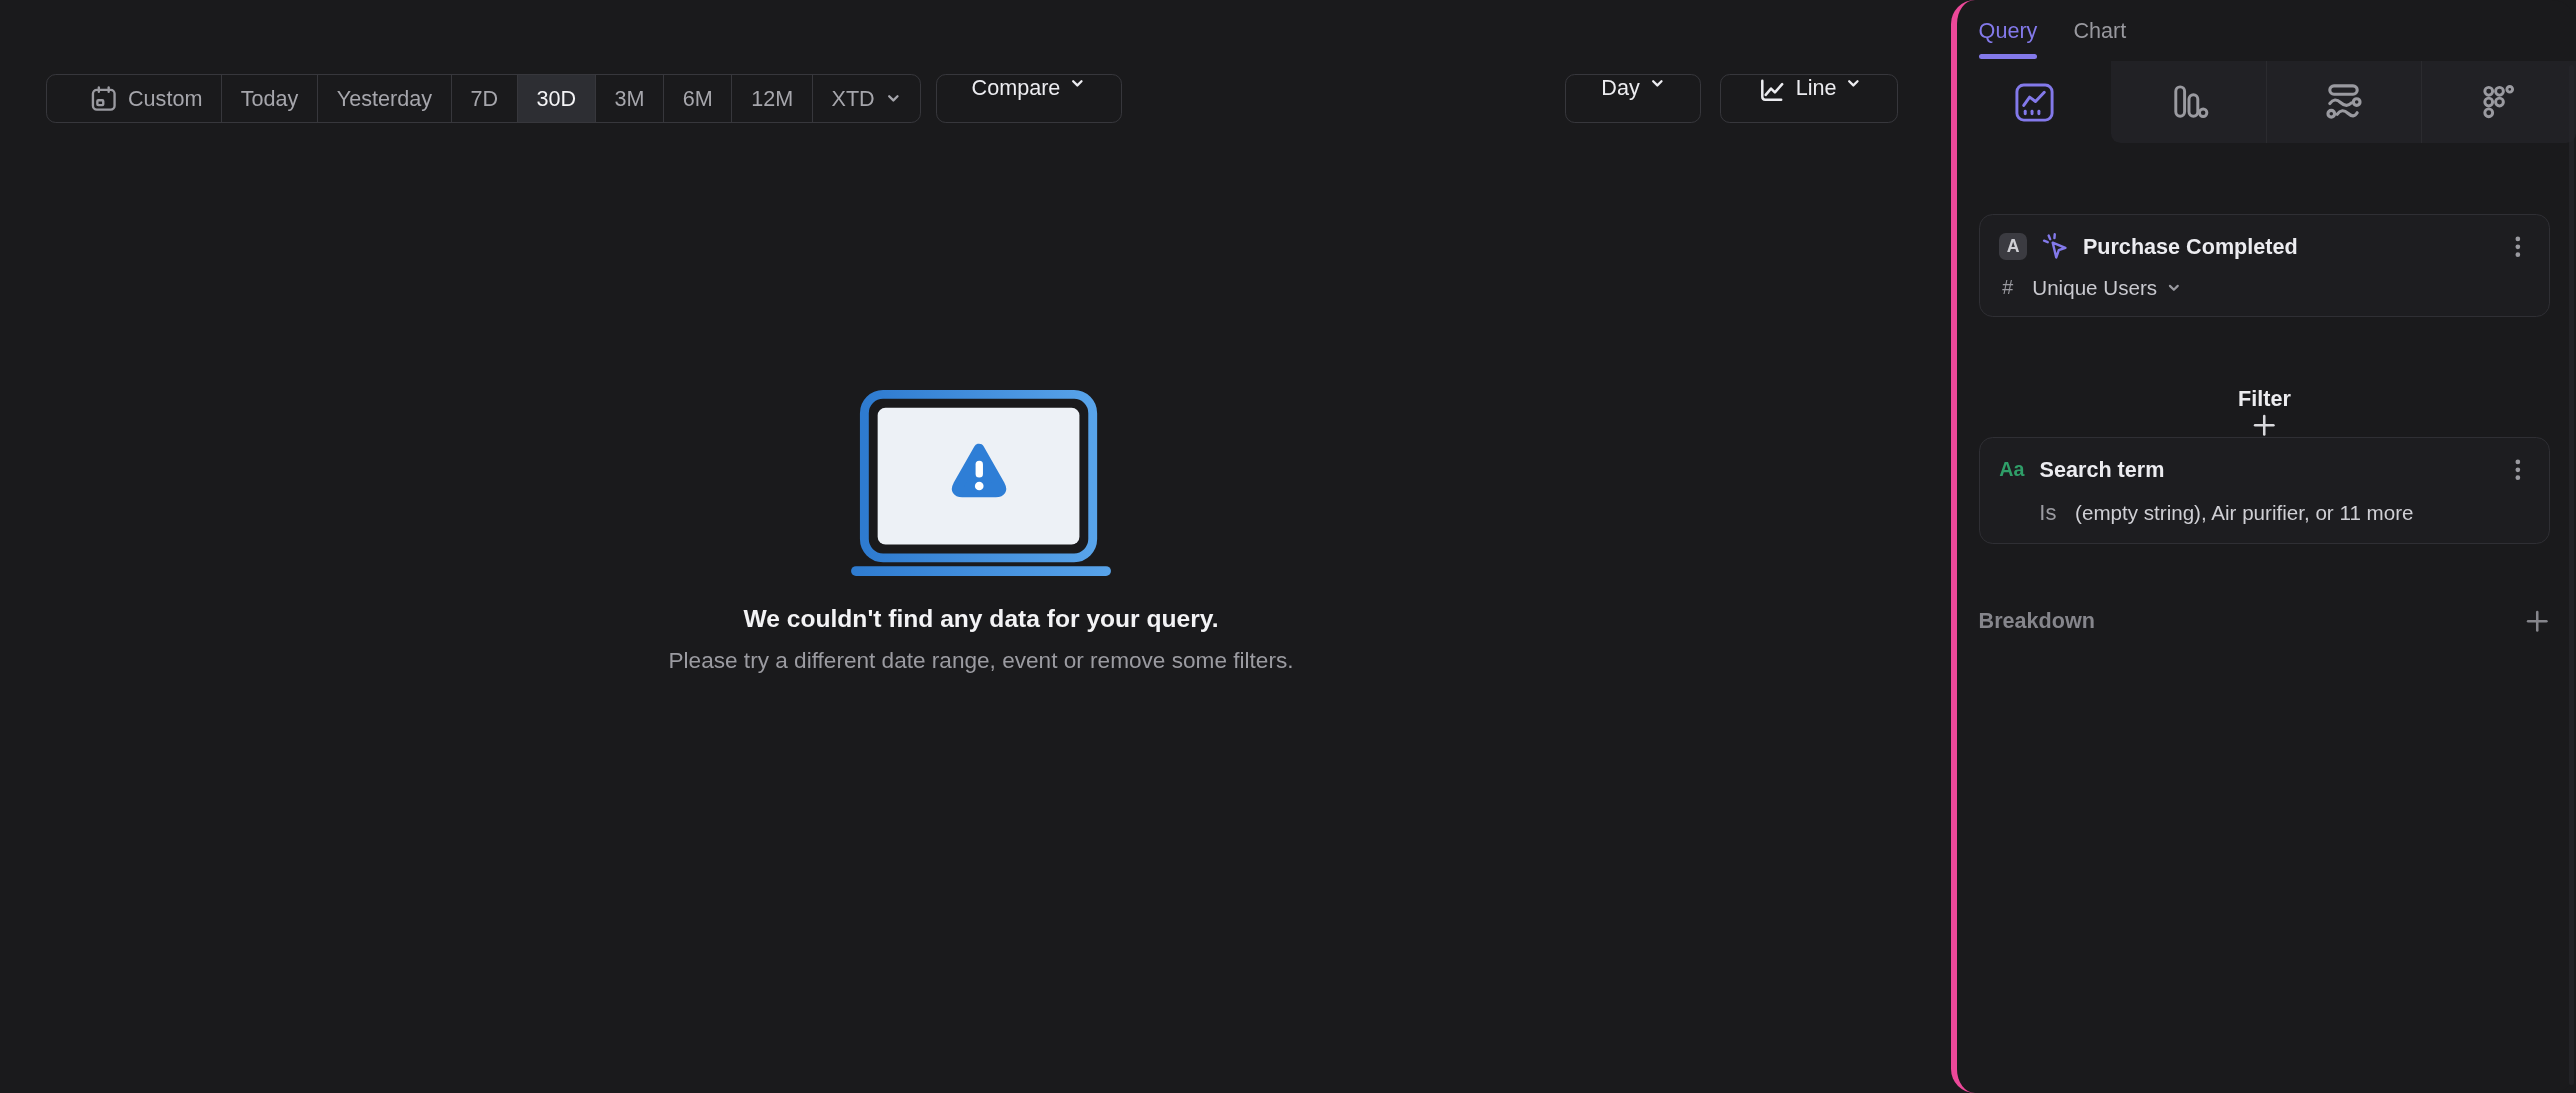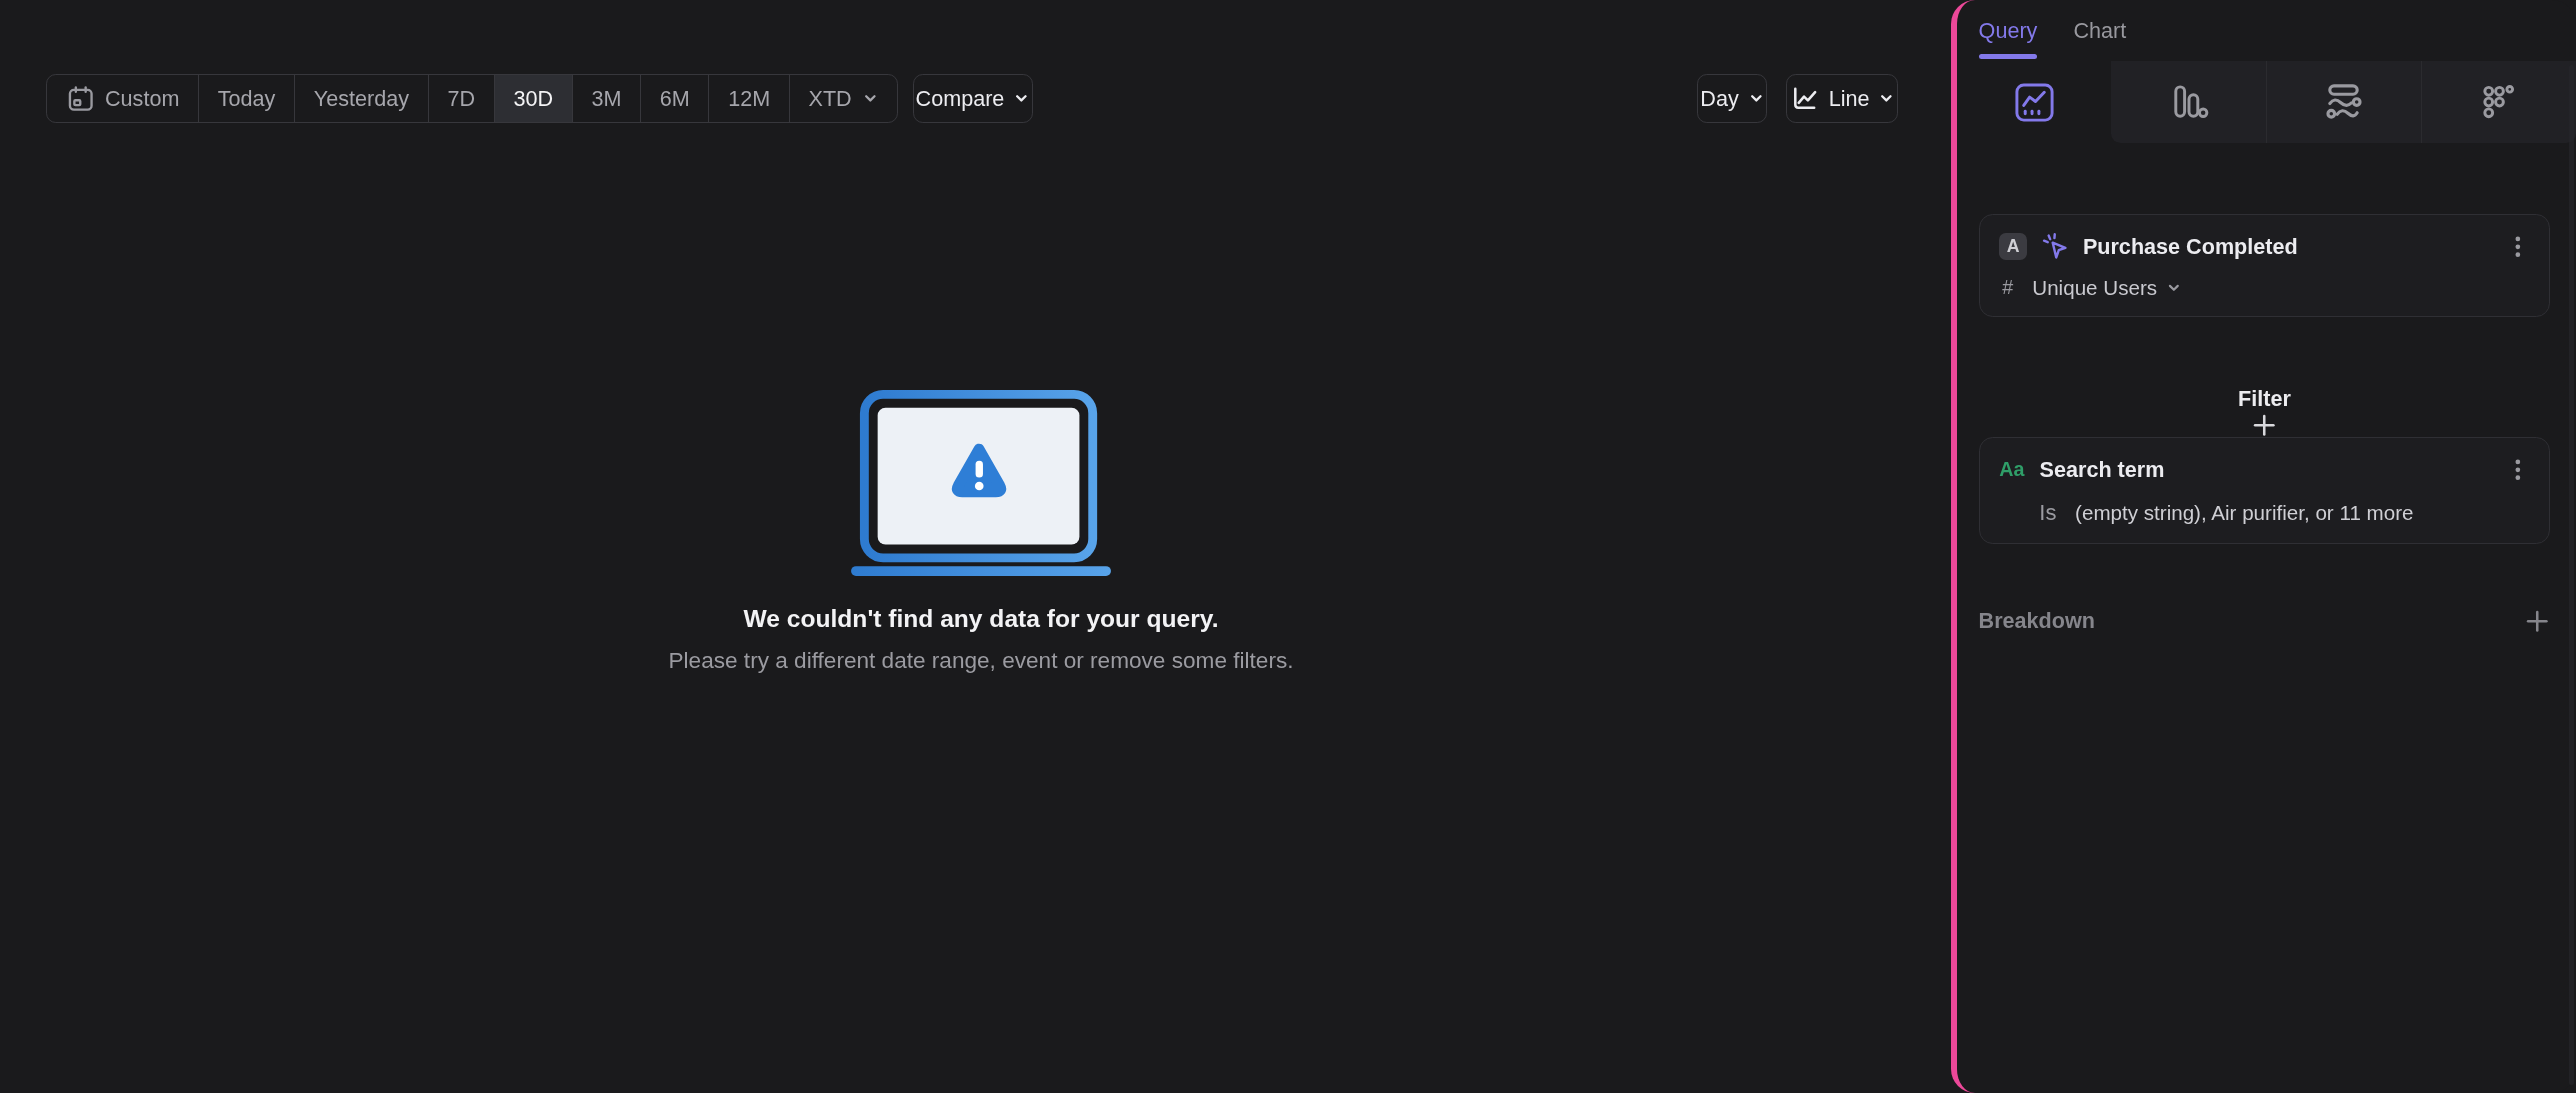--- a/index.html
+++ b/index.html
@@ -18,36 +18,36 @@
 
   .toolbar {
     display: flex; justify-content: space-between; align-items: center;
     margin: 74px 53px 0 46px;
   }
   .toolbar-left { display: flex; align-items: center; gap: 14.7px; }
   .toolbar-right { display: flex; align-items: center; gap: 18.7px; }
 
   .seg-group {
     display: flex; align-items: stretch; height: 49px;
-    border: 1px solid #37373c; border-radius: 9.8px; overflow: hidden;
+    border: 1px solid #37373c; border-radius: 9.8px; overflow: hidden; padding-left: 23px;
   }
   .seg {
     display: flex; align-items: center; gap: 9.8px;
     background: transparent; border: none; cursor: pointer;
     color: #a6a6ac; font-size: 21.6px; font-family: inherit;
     padding: 0 18.7px; white-space: nowrap;
   }
   .seg + .seg { border-left: 1px solid #37373c; }
   .seg.selected { background: #2d2e33; color: #f4f4f6; }
 
   .btn {
-    display: inline-flex; align-items: center; gap: 8.8px; height: 49px;
+    display: inline-flex; align-items: flex-start; gap: 8.8px; height: 49px;
     background: transparent; border: 1px solid #37373c; border-radius: 9.8px;
     color: #ececf0; font-size: 21.6px; font-family: inherit; cursor: pointer;
-    padding: 0 2px; white-space: nowrap;
+    padding: 0 35px; white-space: nowrap;
   }
   .chev { flex: none; }
 
   .empty {
     position: absolute; top: 390px; left: 11px; right: 0;
     display: flex; flex-direction: column; align-items: center;
   }
   .empty-title { margin-top: 27.5px; font-size: 24.6px; font-weight: 700; color: #f3f3f5; }
   .empty-sub { margin-top: 15.7px; font-size: 22.6px; color: #9b9ba1; }
 

